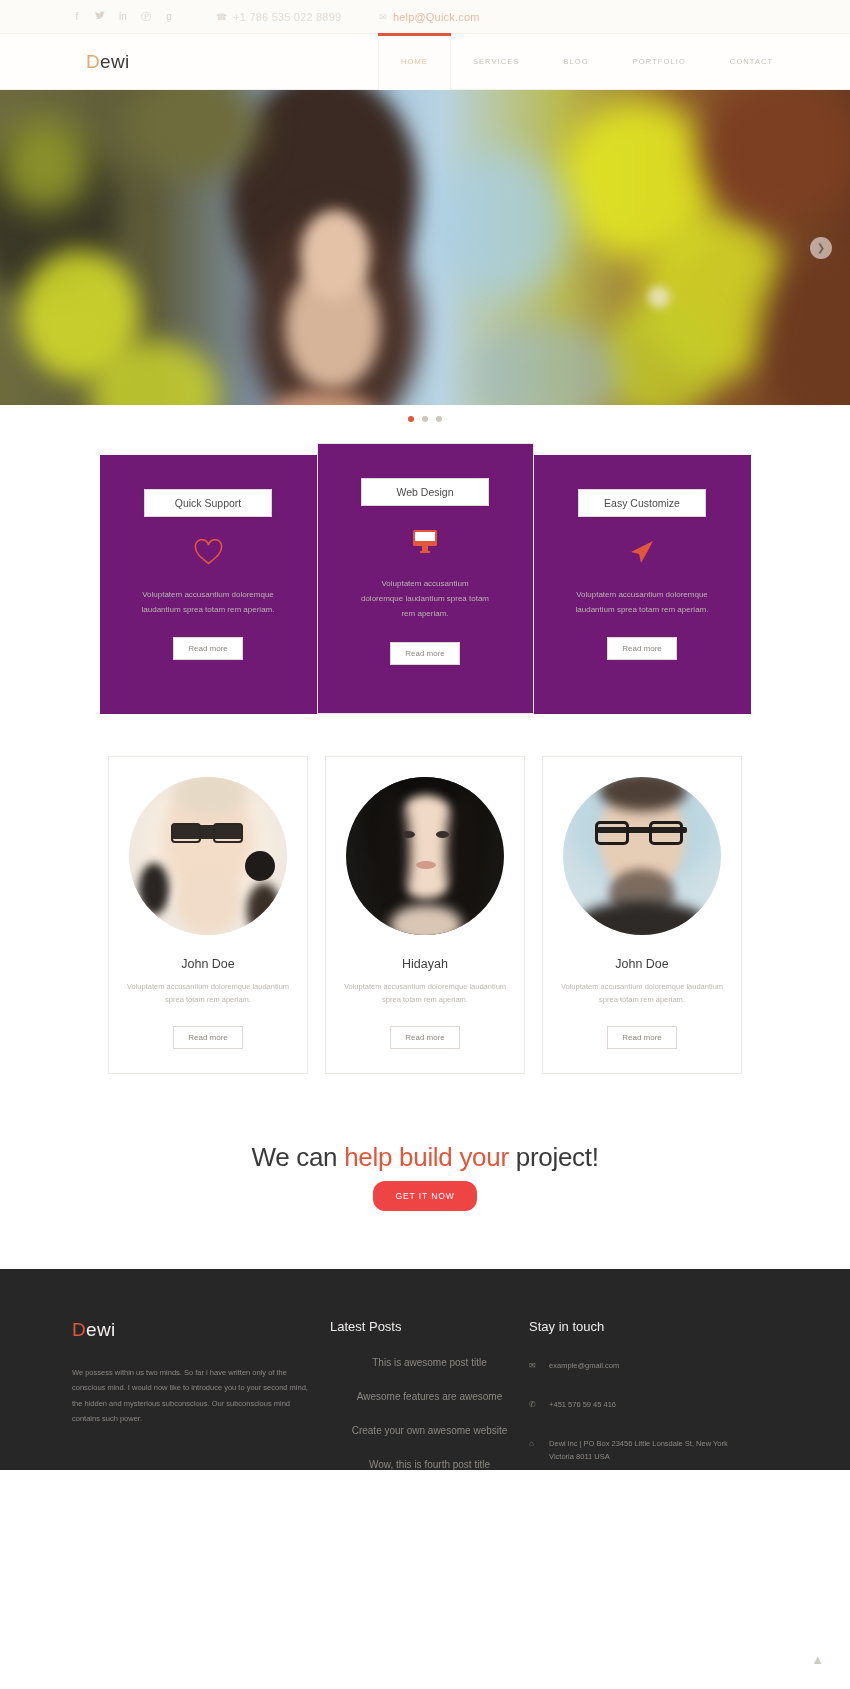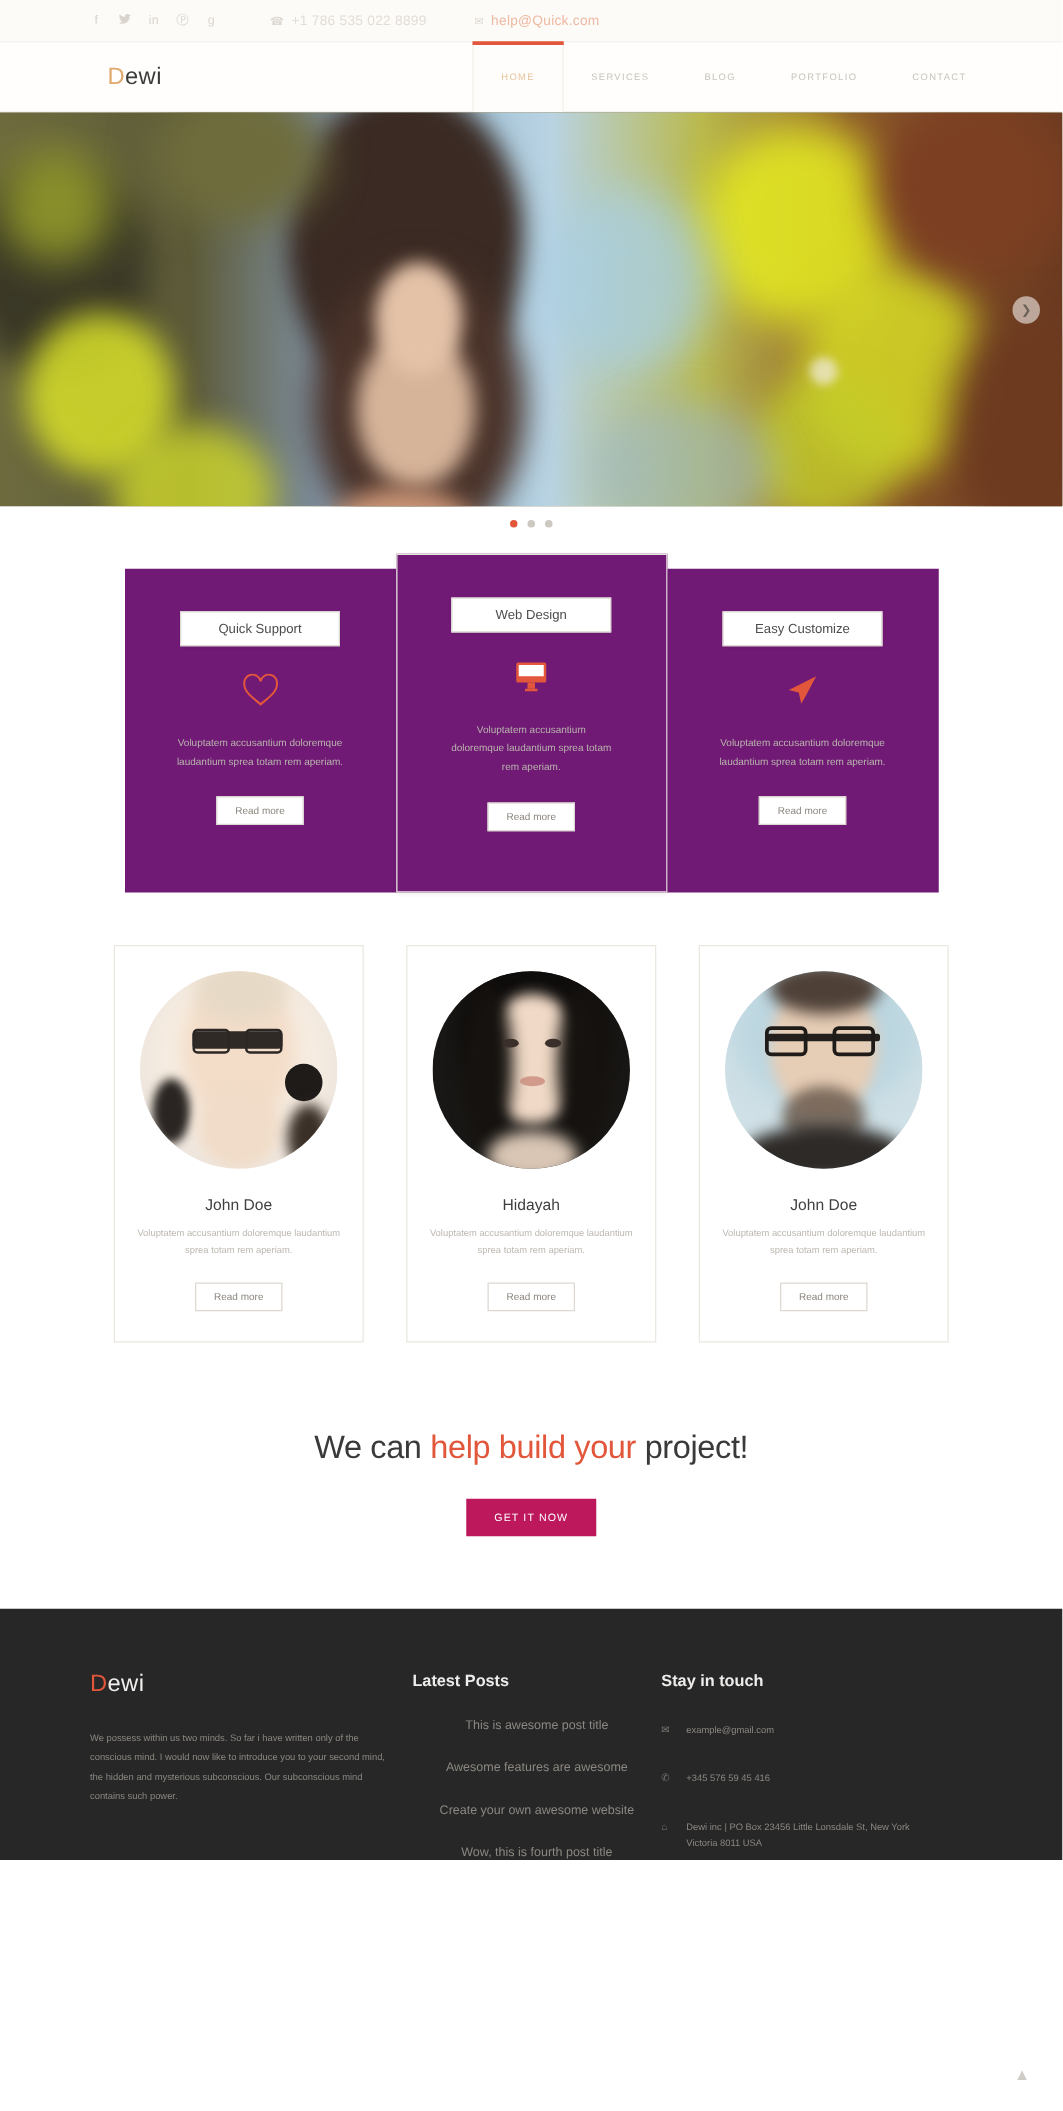--- a/index.html
+++ b/index.html
@@ -162,21 +162,21 @@
     background: #fff;
     font-size: 8px;
     color: #8c877f;
     padding: 6px 14px;
   }
 
   
   .team {
     display: flex;
     justify-content: center;
-    gap: 34px;
+    gap: 17px;
     padding-top: 42px;
   }
   .member {
     width: 200px;
     border: 1px solid #ebe7e1;
     background: #fff;
     text-align: center;
     padding: 20px 14px 24px;
   }
   .avatar {
@@ -189,44 +189,45 @@
   .avatar .blob { position: absolute; border-radius: 50%; }
   .m-name { margin-top: 22px; font-size: 12.5px; color: #3f3f3f; }
   .m-text { margin-top: 9px; font-size: 7.5px; line-height: 1.75; color: #bdb8b1; }
 
   
   .cta { text-align: center; padding: 68px 0 58px; background: #fff; }
   .cta h2 { font-size: 26px; font-weight: 400; color: #3a3a3a; letter-spacing: -.3px; }
   .cta h2 .hl { color: #e2573b; }
   .cta p { margin-top: 18px; font-size: 11.5px; color: #8e8a84; }
   .btn-cta {
-    margin-top: 26px;
+    margin-top: 8px;
     display: inline-block;
-    background: #be185d;
+    background: #ef4444;
     color: #fff;
     font-size: 8.5px;
     letter-spacing: .9px;
     padding: 10px 22px;
+    border-radius: 12px;
   }
 
   
   .footer { background: #272727; padding: 50px 72px 0; }
   .f-cols { display: flex; }
   .f-col.about { width: 246px; }
   .f-col.posts { width: 200px; margin-left: 13px; }
   .f-col.touch { width: 250px; }
   .f-brand { font-size: 19px; color: #f2f0ee; letter-spacing: .3px; }
   .f-brand .b-accent { color: #e2573b; }
   .f-about {
     margin-top: 24px;
     font-size: 7.5px;
     line-height: 2.05;
     color: #8b8782;
   }
-  .f-head { font-size: 13px; color: #efedeb; font-weight: 700; }
+  .f-head { font-size: 13px; color: #efedeb; font-weight: 400; }
   .f-post { margin-top: 23px; font-size: 10px; color: #8b8782; text-align: center; }
   .f-post:first-of-type { margin-top: 26px; }
   .f-contact { margin-top: 25px; display: flex; gap: 11px; font-size: 7.5px; color: #8b8782; line-height: 1.75; }
   .f-contact .c-ico { width: 9px; color: #7d7974; flex: none; font-size: 8px; }
   .copybar {
     margin-top: 56px;
     border-top: 1px solid #343434;
     height: 42px;
     display: flex;
     align-items: center;
@@ -434,21 +435,21 @@
     </div>
 
     <div class="f-col touch">
       <div class="f-head">Stay in touch</div>
       <div class="f-contact">
         <span class="c-ico">✉</span>
         <span>example@gmail.com</span>
       </div>
       <div class="f-contact">
         <span class="c-ico">✆</span>
-        <span>+345 576 59 45 416</span>
+        <span>+451 576 59 45 416</span>
       </div>
       <div class="f-contact">
         <span class="c-ico">⌂</span>
         <span style="white-space:pre-line">Dewi inc | PO Box 23456 Little Lonsdale St, New York
 Victoria 8011 USA</span>
       </div>
     </div>
 
   </div>
 

